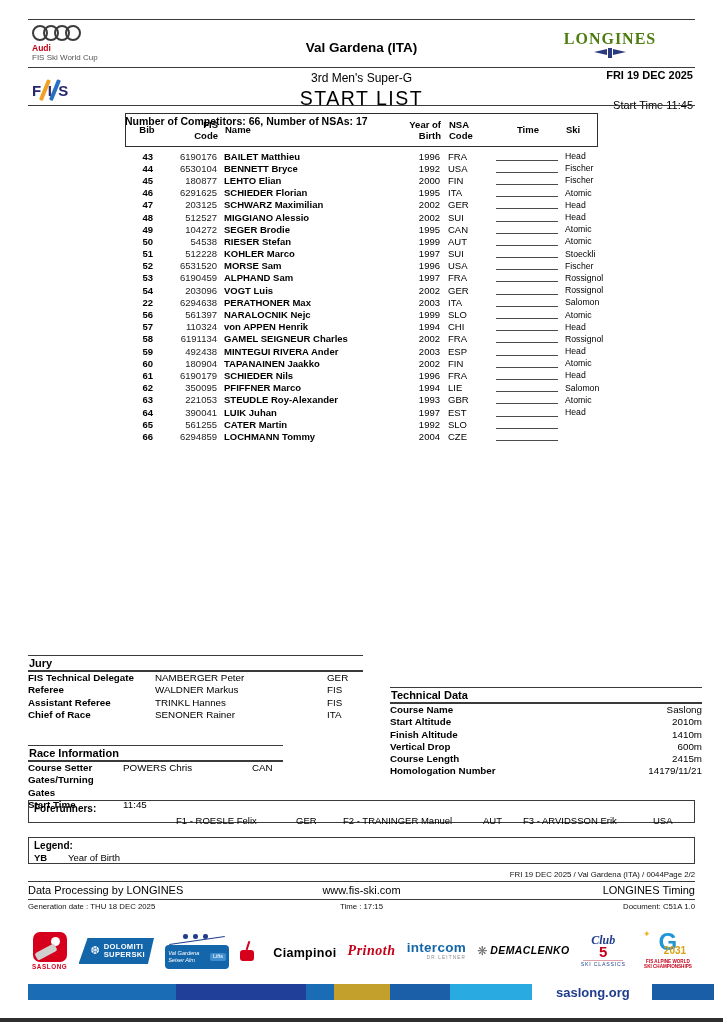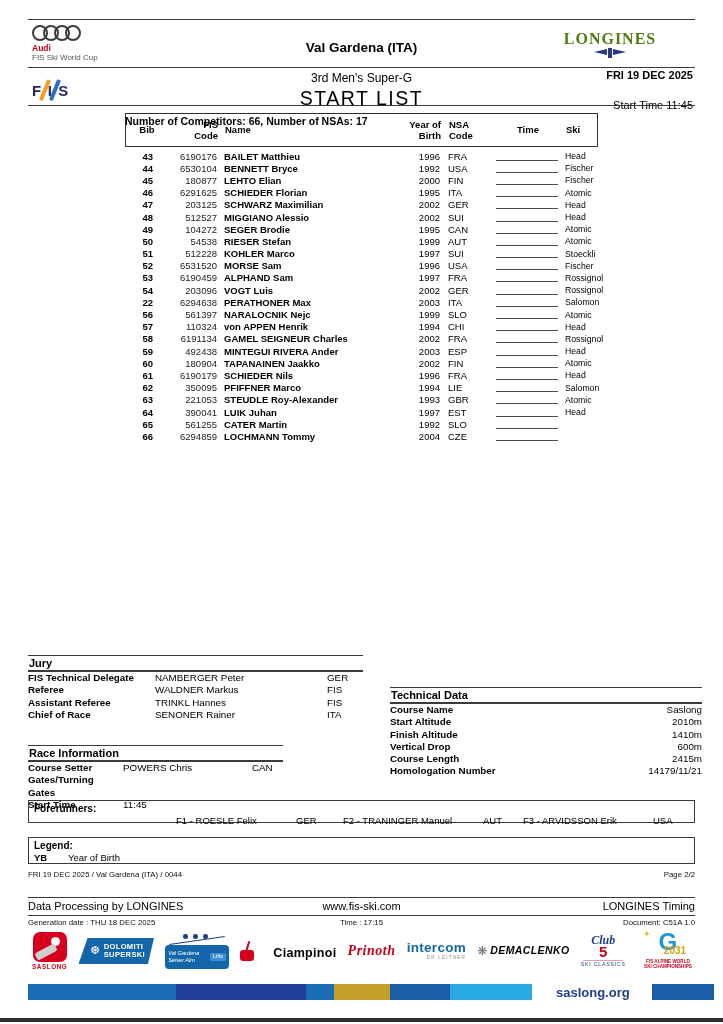--- a/index.html
+++ b/index.html
@@ -77,21 +77,21 @@
   #forerunners { top:800px; height:23px; }
   .box-title { font-weight:bold; font-size:10px; }
   #fr-row { display:grid; grid-template-columns:120px 47px 140px 40px 130px 45px; margin-left:142px; font-size:9.5px; margin-top:1px; }
   #legend { top:837px; height:27px; }
   .legend-row { display:flex; font-size:9.5px; margin-top:1px; }
   .legend-key { font-weight:bold; width:34px; }
 
   
   #footer { position:absolute; top:870px; left:28px; width:667px; }
   .f-small { font-size:7.8px; color:#111; }
-  .f-row1 { display:flex; justify-content:space-between; padding-bottom:18px; border-bottom:1.4px solid #3a3a3a; }
+  .f-row1 { display:flex; justify-content:flex-end; padding-bottom:2px; border-bottom:1.4px solid #3a3a3a; }
   .f-row2 { display:grid; grid-template-columns:1fr 1fr 1fr; font-size:11px; padding:2px 0 3px 0; border-bottom:1.4px solid #3a3a3a; }
   .f-row3 { display:grid; grid-template-columns:1fr 1fr 1fr; padding-top:2px; }
 
   
   #sponsors { position:absolute; top:922px; left:32px; right:24px; height:58px;
               display:flex; align-items:center; justify-content:space-between; }
   .sp { display:flex; flex-direction:column; align-items:center; line-height:1.05; }
   .saslong-badge { width:34px; height:30px; background:#d6001c; border-radius:7px; position:relative; overflow:hidden; }
   .saslong-badge .sk1 { position:absolute; width:9px; height:9px; background:#fff; border-radius:50%; right:7px; top:5px; }
   .saslong-badge .sk2 { position:absolute; width:22px; height:8px; background:#cfcfcf; transform:rotate(-28deg); left:2px; bottom:6px; border-radius:2px; }

